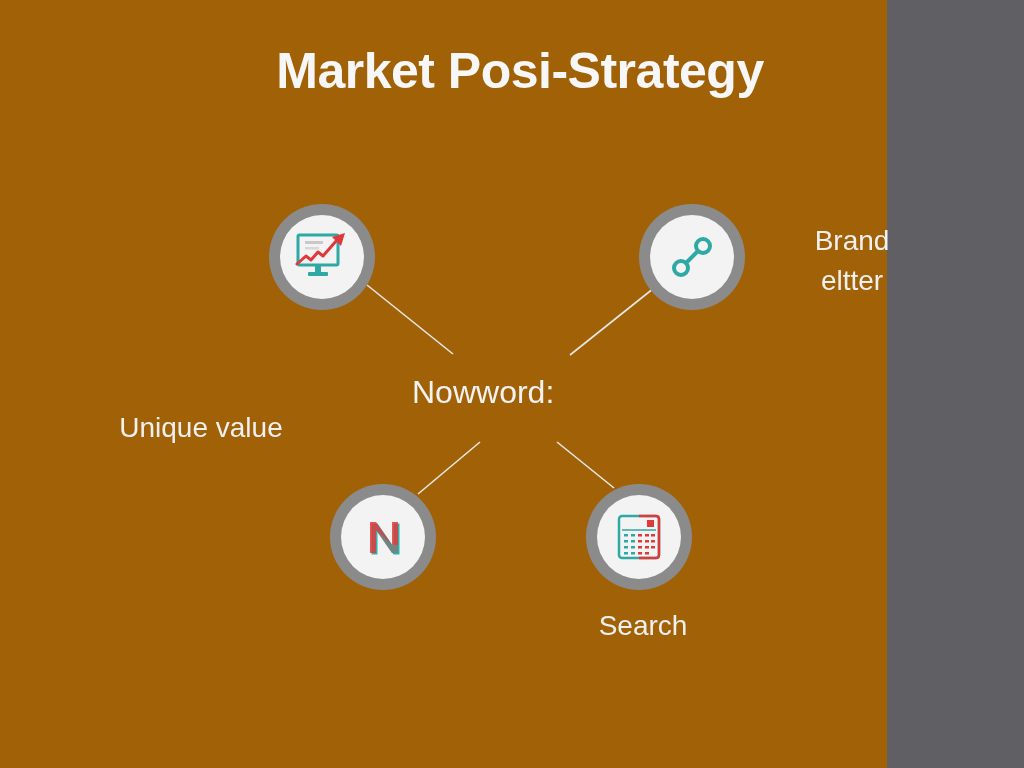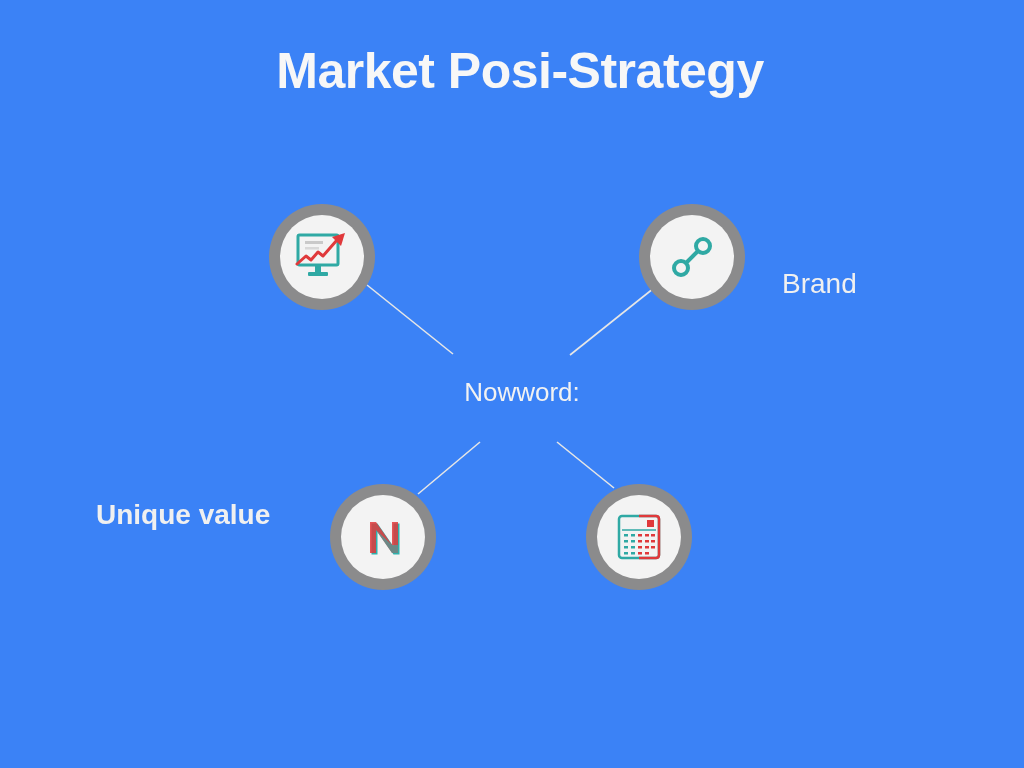--- a/index.html
+++ b/index.html
@@ -6,23 +6,23 @@
       margin: 0;
       padding: 0;
       width: 1024px;
       height: 768px;
       overflow: hidden;
       background: #5f5f64;
       font-family: "Liberation Sans", "DejaVu Sans", sans-serif;
     }
     .canvas {
       position: relative;
-      width: 1024px;
+      width: 887px;
       height: 768px;
-      background: #3b82f6;
+      background: #a16207;
     }
     .title {
       position: absolute;
       left: 0;
       top: 36px;
       width: 1040px;
       text-align: center;
       color: #f7f7f7;
       font-weight: bold;
       font-size: 50px;
@@ -52,34 +52,33 @@
       height: 84px;
       border-radius: 50%;
       background: #f3f3f3;
       display: flex;
       align-items: center;
       justify-content: center;
     }
     .node-inner svg { display: block; }
     .center-label {
       position: absolute;
-      left: 432px;
+      left: 412px;
       top: 374px;
       width: 180px;
-      text-align: center;
       color: #f2f2f2;
-      font-size: 26px;
+      font-size: 32px;
       line-height: 36px;
     }
     .label {
       position: absolute;
       color: #f0f0f0;
       font-size: 28px;
       line-height: 40px;
-      margin-top: 43px;
+      text-align: center;
     }
     .label span { display: block; }
   </style>
 </head>
 <body>
 
 <div class="canvas">
 
   <div class="title">Market Posi-Strategy</div>
 
@@ -155,23 +154,25 @@
             <rect x="29" y="39" width="4" height="2.5"></rect>
         </g>
       </svg>
     </div>
   </div>
 
   <div class="center-label">Nowword:</div>
 
   <div class="label" style="left:782px; top:221px; width:140px;">
     <span>Brand</span>
+    <span>eltter</span>
   </div>
 
-  <div class="label" style="left:96px; top:452px; width:210px;font-weight:bold;">
+  <div class="label" style="left:96px; top:408px; width:210px;">
     <span>Unique value</span>
   </div>
 
 
   <div class="label" style="left:570px; top:606px; width:146px;">
+    <span>Search</span>
   </div>
 
 </div>
 
 </body></html>

